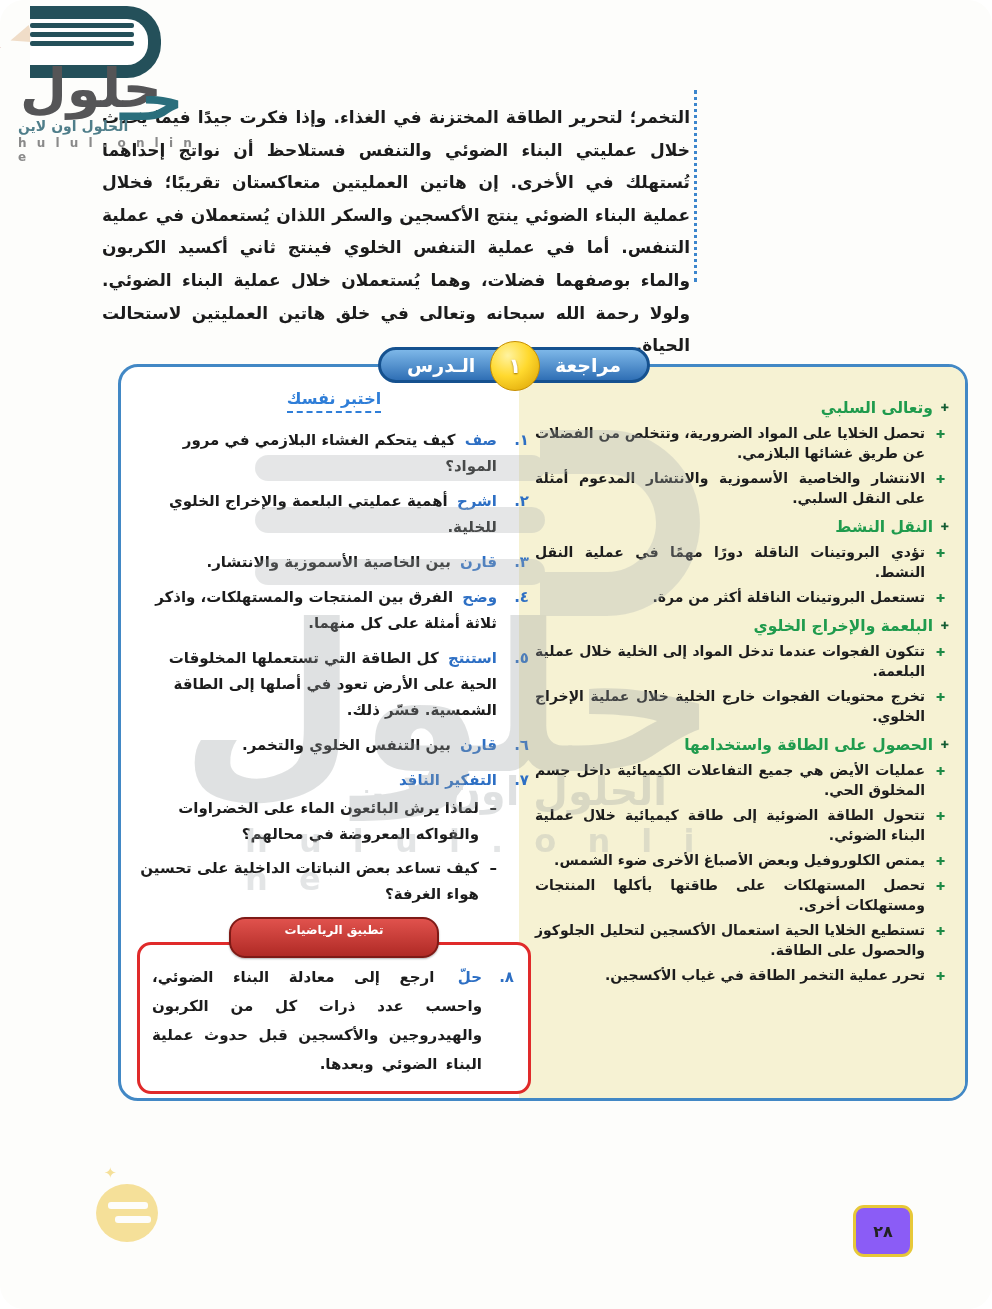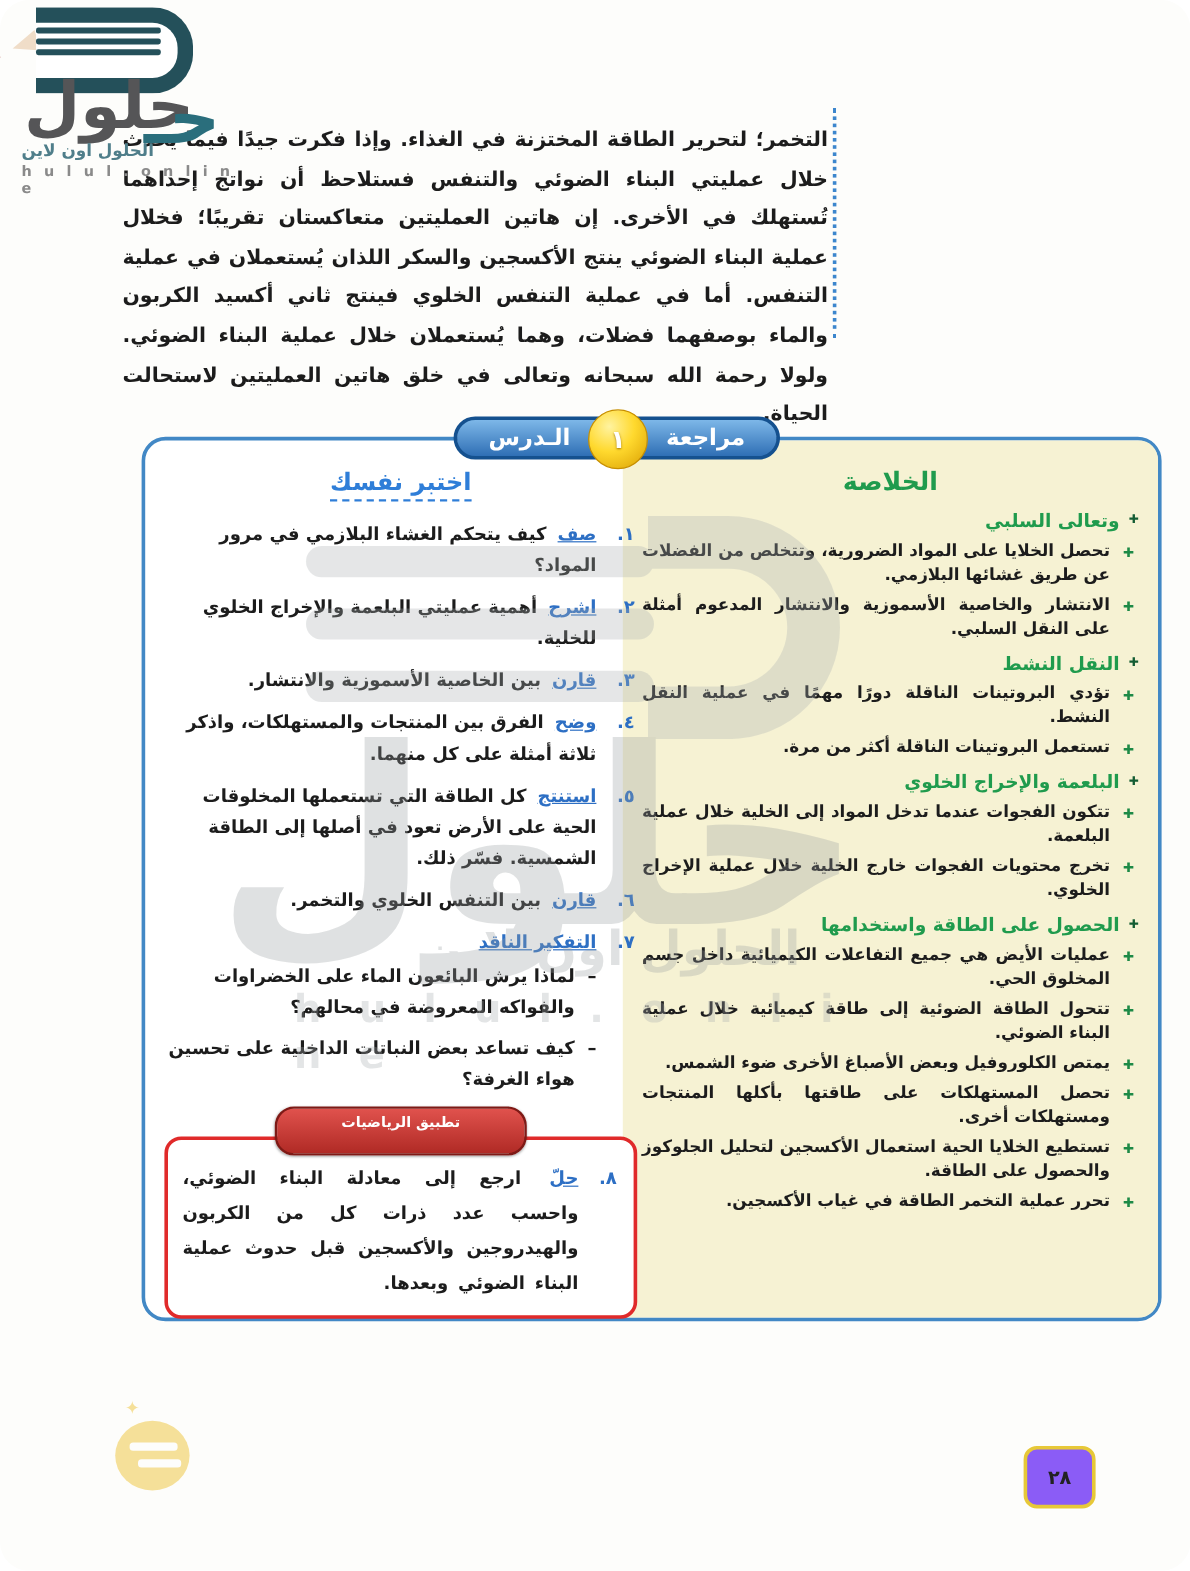--- a/index.html
+++ b/index.html
@@ -41,24 +41,24 @@
   
   .summary-col{position:absolute;top:22px;right:16px;width:414px;}
   .summary-title{text-align:center;color:#1f9b4d;font-size:21px;margin-bottom:12px;}
   .s-heading{position:relative;padding-right:16px;color:#1f9b4d;font-size:15.5px;margin:10px 0 6px;}
   .s-hmark{position:absolute;right:0;top:3px;font-size:10px;color:#135c33;}
   .s-bullet{position:relative;padding-right:24px;margin-bottom:5px;font-size:14px;line-height:20px;text-align:justify;}
   .s-mark{position:absolute;right:4px;top:2px;font-size:11px;color:#1d8a46;}
   
   .selftest-col{position:absolute;top:22px;left:16px;width:394px;}
   .st-title-row{text-align:center;margin-bottom:14px;}
-  .st-title{display:inline-block;color:#2f7ed8;font-size:20px;border-bottom:2px dashed #2f7ed8;padding-bottom:3px;}
+  .st-title{display:inline-block;color:#2f7ed8;font-size:16px;border-bottom:2px dashed #2f7ed8;padding-bottom:3px;}
   .q-item{position:relative;padding-right:34px;margin-bottom:9px;font-size:15px;line-height:26px;}
   .q-num{position:absolute;right:2px;top:0;color:#2d6fc4;}
-  .q-kw{color:#2d6fc4;margin-left:4px;text-decoration:underline;}
+  .q-kw{color:#2d6fc4;margin-left:4px;}
   .ct-q{position:relative;padding-right:18px;margin:2px 0 8px;font-size:15px;line-height:26px;}
   .ct-dash{position:absolute;right:0;top:0;}
   
   .math-pill-row{text-align:center;position:relative;z-index:3;margin-top:10px;}
   .math-pill{display:inline-block;min-width:170px;background:linear-gradient(#e0524d,#b02a25);
          border:2px solid #7e1a16;border-radius:16px;color:#fff;font-size:12px;
          padding:4px 18px 19px;margin-bottom:-16px;position:relative;box-shadow:0 1px 2px rgba(0,0,0,.3);}
   .math-box{border:3.5px solid #e02a2a;border-radius:14px;background:#fff;
          padding:18px 12px 12px;position:relative;}
   .math-box .q-item{margin-bottom:0;text-align:justify;word-spacing:3px;line-height:29px;}
@@ -105,21 +105,20 @@
   <div class="review-box">
     <div class="summary-bg"></div>
 
     <div class="hdr-pill">
       <span>مراجعة</span>
       <span>الـدرس</span>
       <div class="hdr-badge">١</div>
     </div>
 
     <div class="summary-col">
-      <div class="summary-title">الخلاصة</div>
 
       <div class="s-heading">
         <span class="s-hmark">✚</span>
         <span>وتعالى السلبي</span>
       </div>
       <div class="s-bullet"><span class="s-mark">✚</span><span>تحصل الخلايا على المواد الضرورية، وتتخلص من الفضلات عن طريق غشائها البلازمي.</span></div>
       <div class="s-bullet"><span class="s-mark">✚</span><span>الانتشار والخاصية الأسموزية والانتشار المدعوم أمثلة على النقل السلبي.</span></div>
 
       <div class="s-heading">
         <span class="s-hmark">✚</span>

